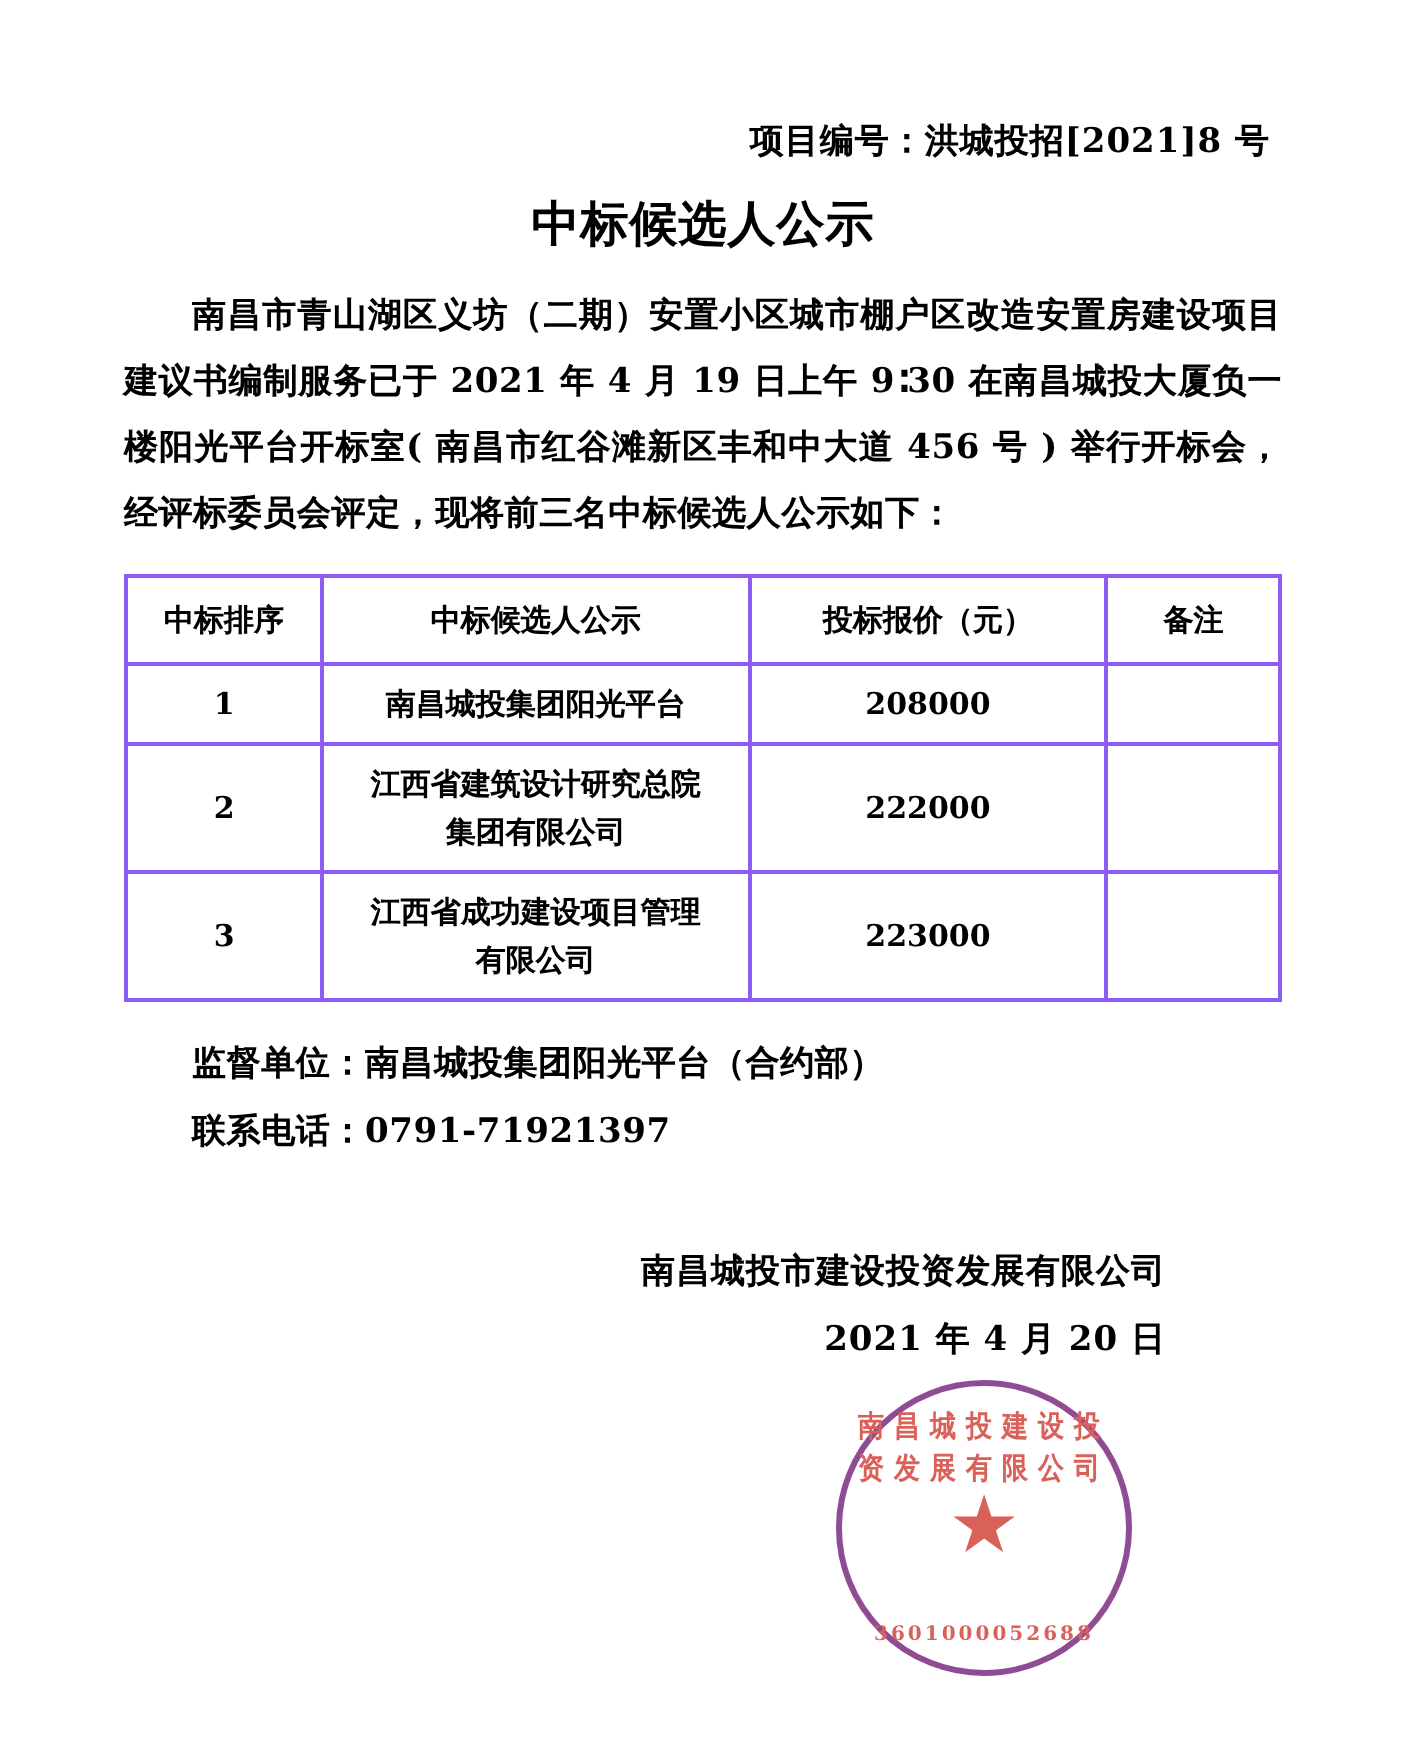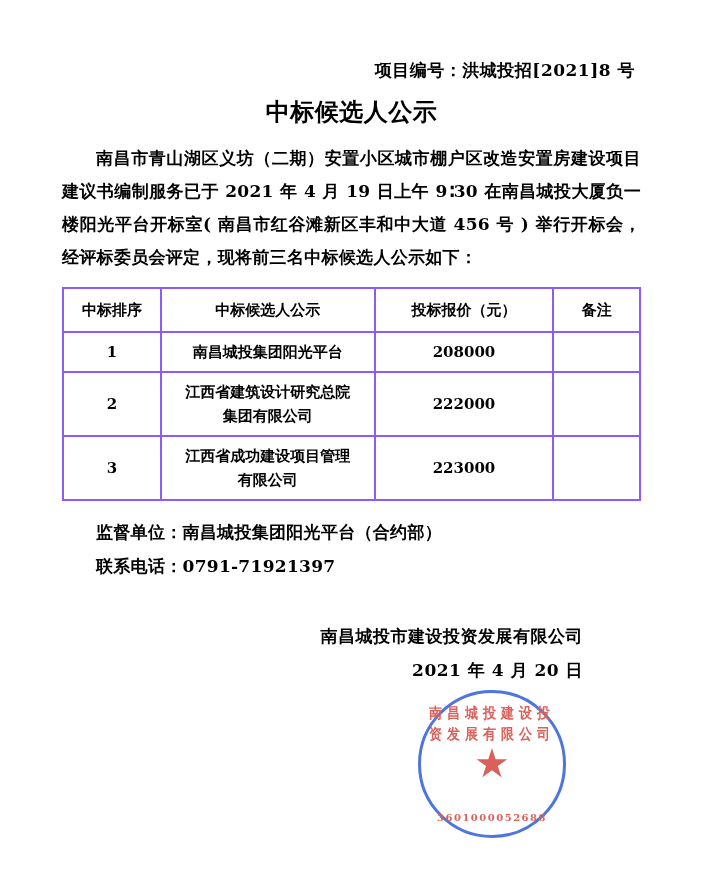--- a/index.html
+++ b/index.html
@@ -108,21 +108,21 @@
     line-height: 2.0;
     letter-spacing: 0.5px;
   }
   .seal {
     position: absolute;
     left: 418px;
     top: 690px;
     width: 142px;
     height: 142px;
     border-radius: 50%;
-    border: 3px solid #1d4ed8;
+    border: 3px solid #701a75;
     opacity: 0.78;
     pointer-events: none;
   }
   .seal .star {
     position: absolute;
     left: 50%;
     top: 50%;
     transform: translate(-50%, -52%);
     font-size: 40px;
     color: #d0342c;

